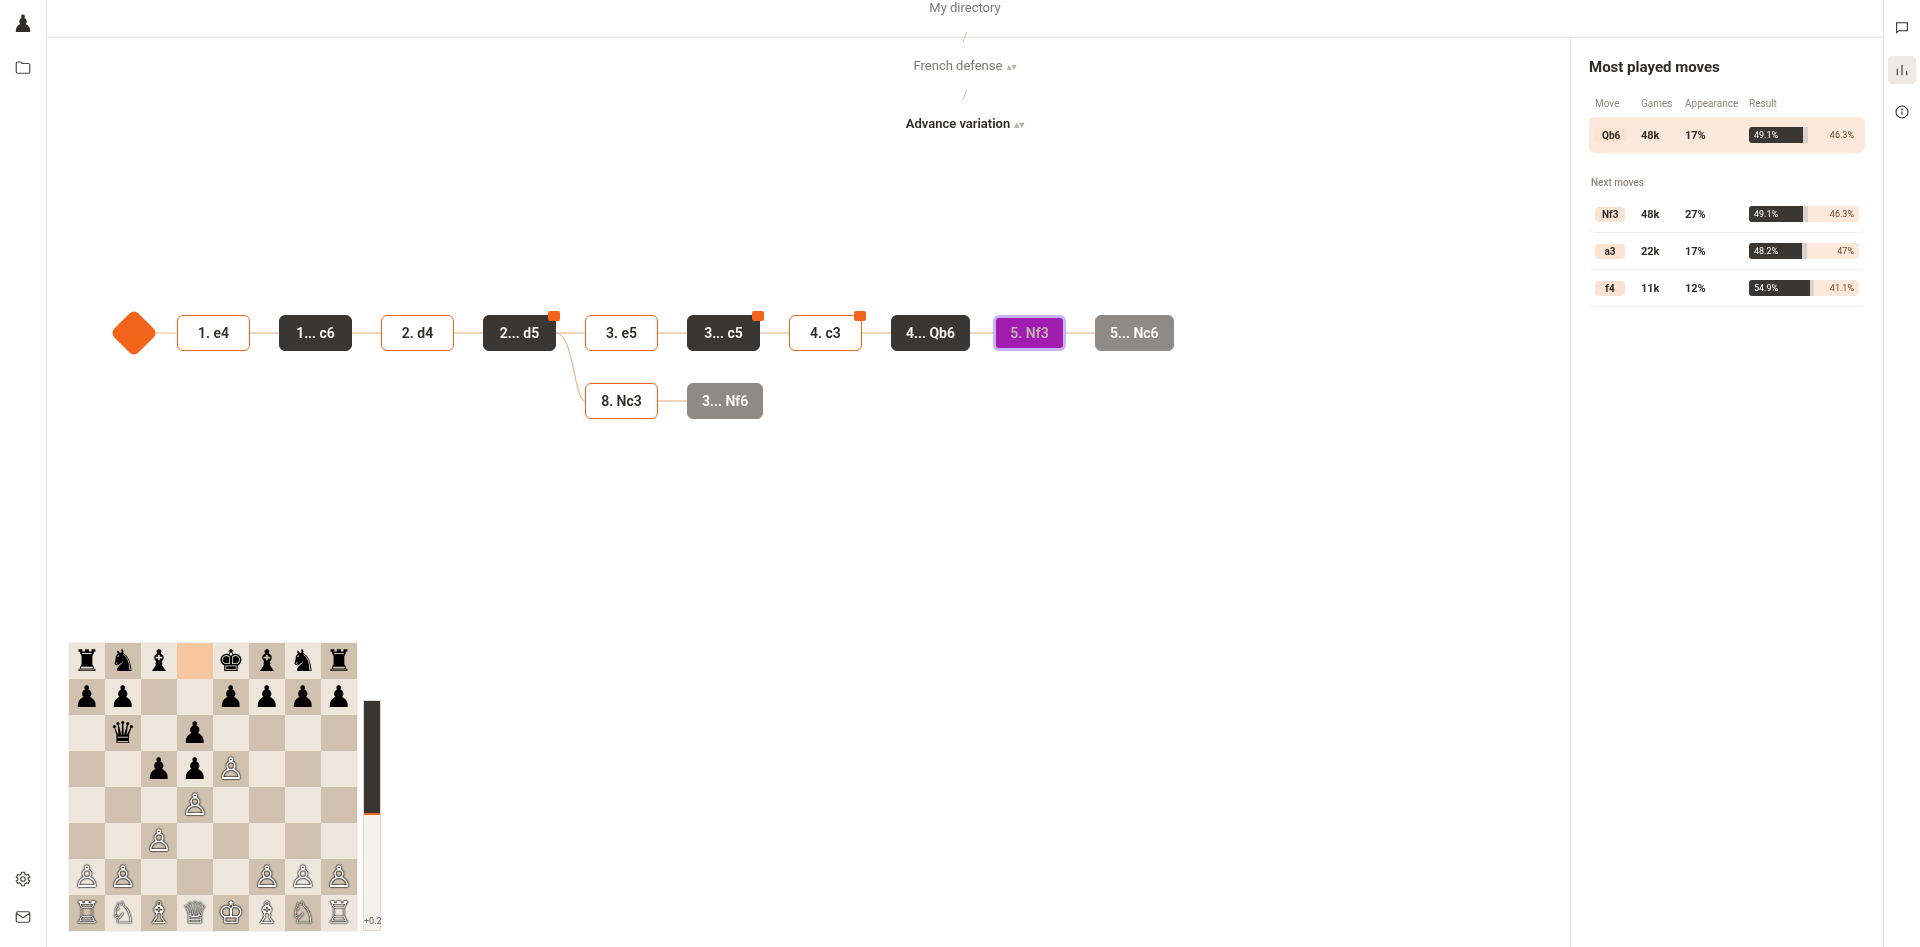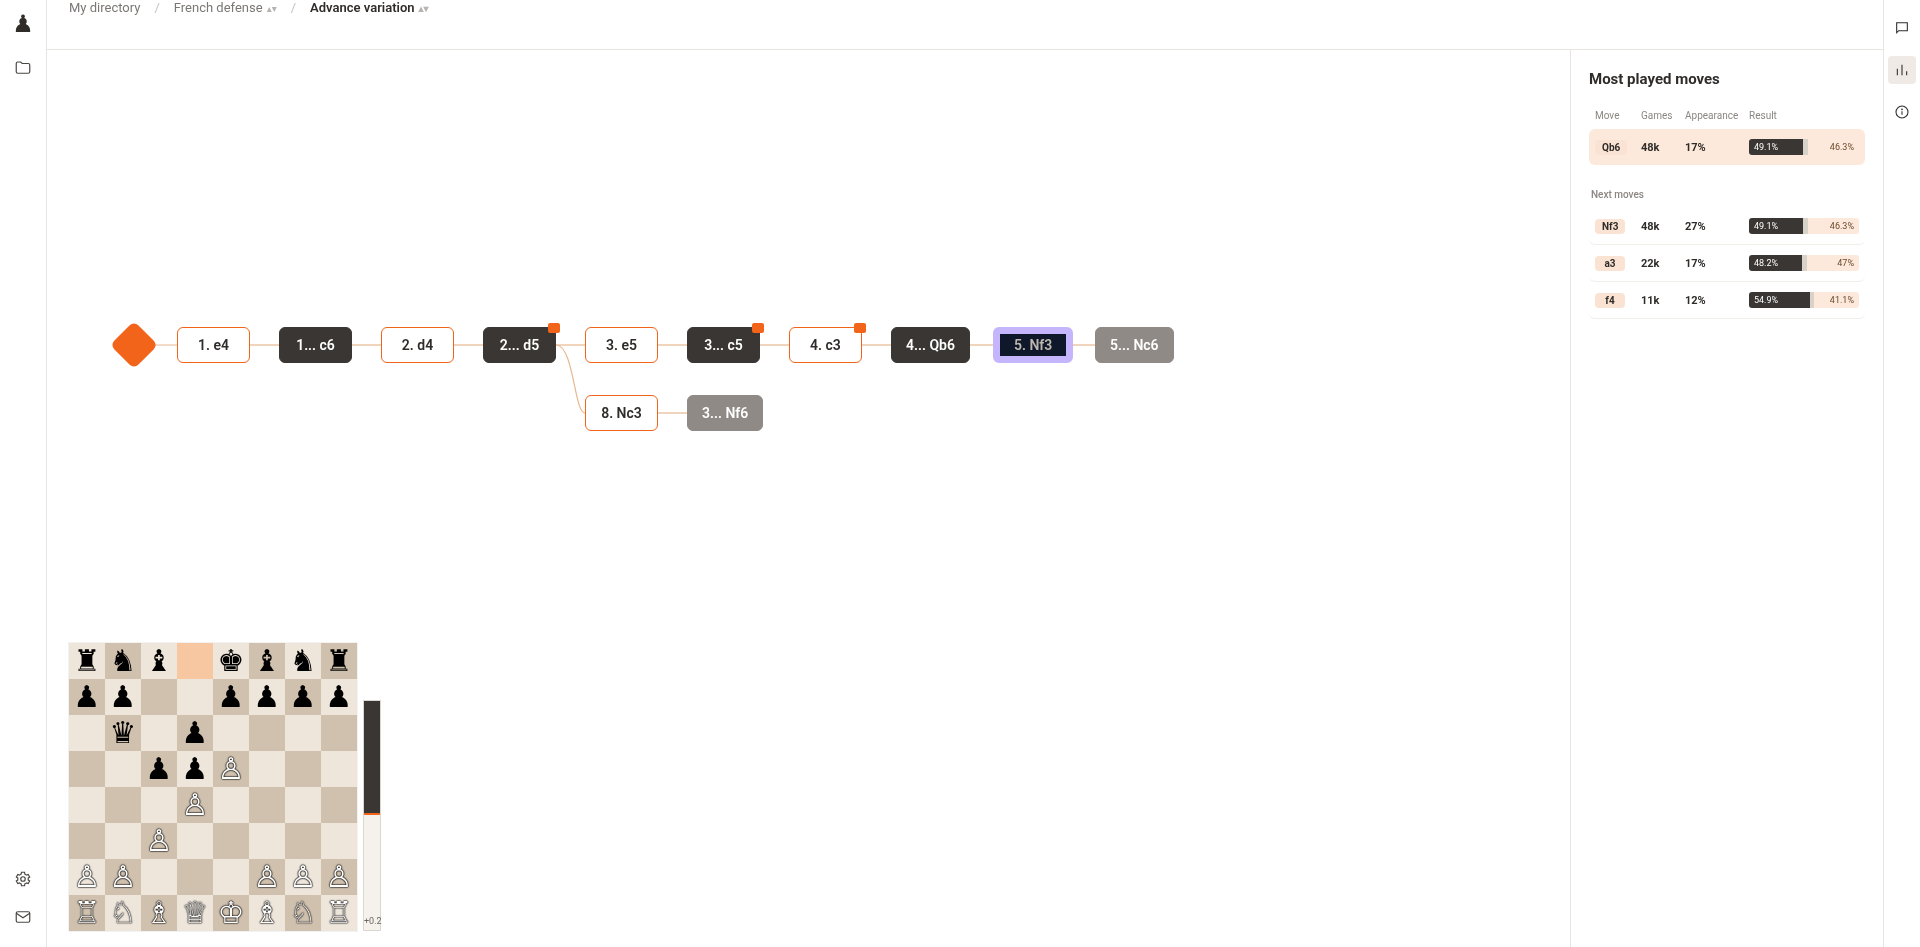--- a/index.html
+++ b/index.html
@@ -28,38 +28,38 @@
   .rail-left svg{width:18px;height:18px;stroke:#4a4744;stroke-width:1.6;fill:none;}
 
   
   .rail-right{width:37px;border-left:1px solid var(--border);display:flex;flex-direction:column;align-items:center;padding-top:14px;gap:14px;}
   .rail-right .rail-btn{width:28px;height:28px;display:flex;align-items:center;justify-content:center;cursor:pointer;border-radius:4px;}
   .rail-right .rail-btn.active{background:#efeae5;}
   .rail-right svg{width:16px;height:16px;stroke:#2f2c29;stroke-width:1.6;fill:none;}
 
   
   .main{flex:1;display:flex;flex-direction:column;min-width:0;}
-  .header{height:50px;border-bottom:1px solid var(--border);display:flex;align-items:flex-start;padding:0 22px;gap:14px;font-size:13px;}
+  .header{height:38px;border-bottom:1px solid var(--border);display:flex;align-items:center;padding:0 22px;gap:14px;font-size:13px;flex-direction:column;}
   .crumb{color:var(--grey-text);cursor:pointer;}
   .crumb.current{color:var(--dark);font-weight:600;}
   .crumb-sep{color:#c8c3be;}
   .chev{color:#b8b3ae;font-size:10px;display:inline-flex;flex-direction:column;line-height:5px;margin-left:4px;}
 
   .workspace{flex:1;display:flex;min-height:0;}
   .canvas{flex:1;position:relative;min-width:0;}
 
   
   .edges{position:absolute;inset:0;width:100%;height:100%;pointer-events:none;}
   .edges path,.edges line{stroke:#e7b890;stroke-width:1.2;fill:none;}
 
   
   .node{position:absolute;height:36px;min-width:73px;padding:0 14px;border-radius:6px;display:flex;align-items:center;justify-content:center;font-size:14px;font-weight:600;cursor:pointer;white-space:nowrap;}
   .node.white{background:#fff;border:1px solid var(--orange);color:var(--dark);}
   .node.black{background:var(--node-black);color:#fff;border:1px solid var(--node-black);}
-  .node.ghost{background:#0f172a;border:7px solid #c4b5fd;color:#bdb7b0;text-align:right;}
+  .node.ghost{background:#a21caf;border:3px solid #c4b5fd;color:#bdb7b0;text-align:right;}
   .node.grey{background:var(--node-grey);color:#fff;border:1px solid var(--node-grey);}
   .node .badge{position:absolute;top:-5px;right:-5px;width:12px;height:10px;background:var(--orange);border-radius:2px;}
   .node .badge::after{content:"";position:absolute;left:3px;bottom:-3px;border:3px solid transparent;border-top-color:var(--orange);}
 
   .start-node{position:absolute;width:34px;height:34px;background:var(--orange);transform:rotate(45deg);border-radius:6px;cursor:pointer;}
 
   
   .board-wrap{position:absolute;left:22px;bottom:16px;display:flex;align-items:flex-end;}
   .board{width:288px;height:288px;display:grid;grid-template-columns:repeat(8,1fr);grid-template-rows:repeat(8,1fr);box-shadow:0 0 0 1px rgba(0,0,0,.05);}
   .sq{display:flex;align-items:center;justify-content:center;font-size:30px;line-height:1;}

